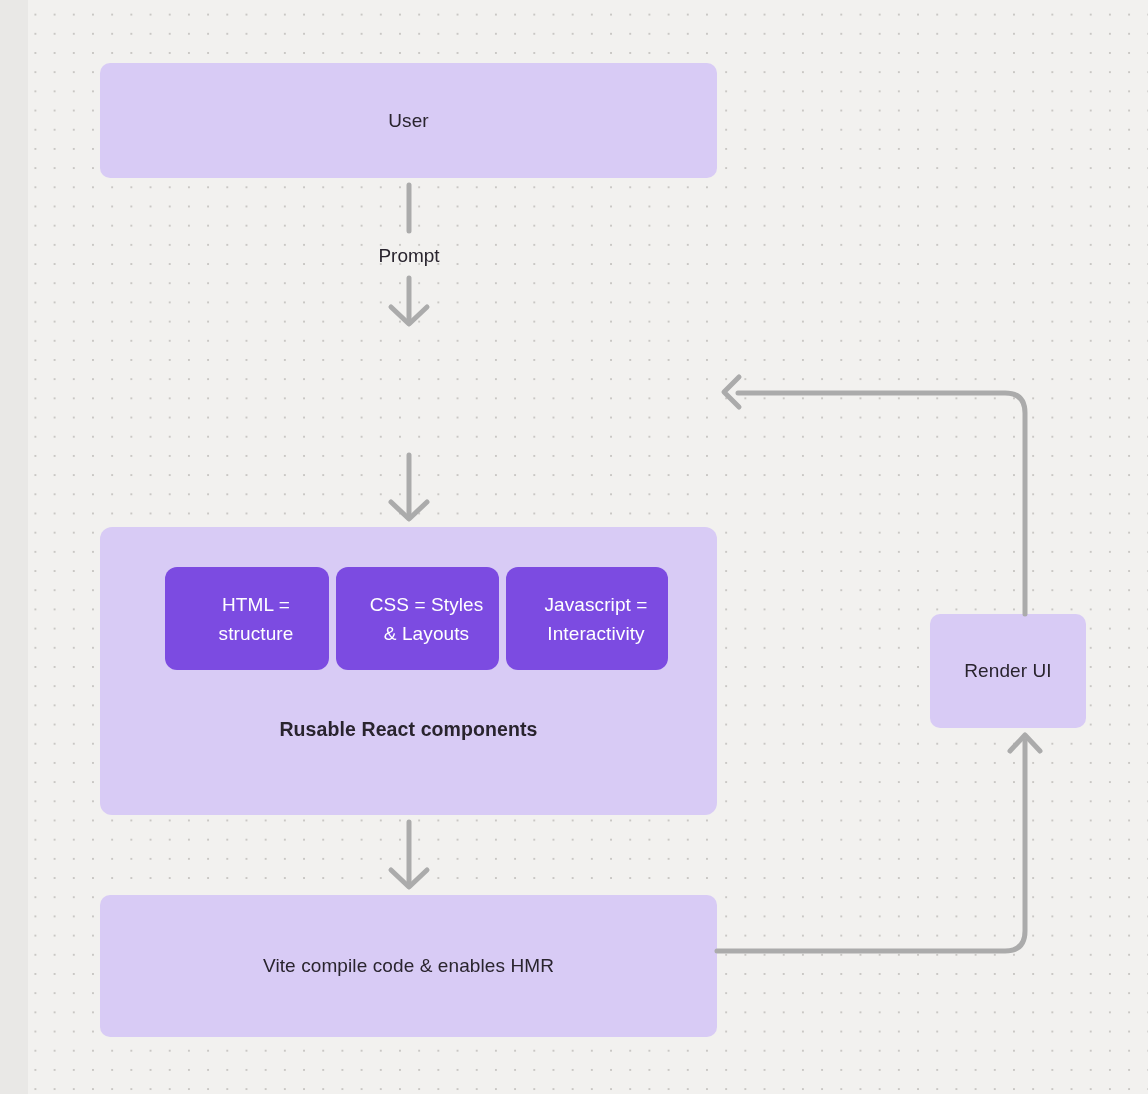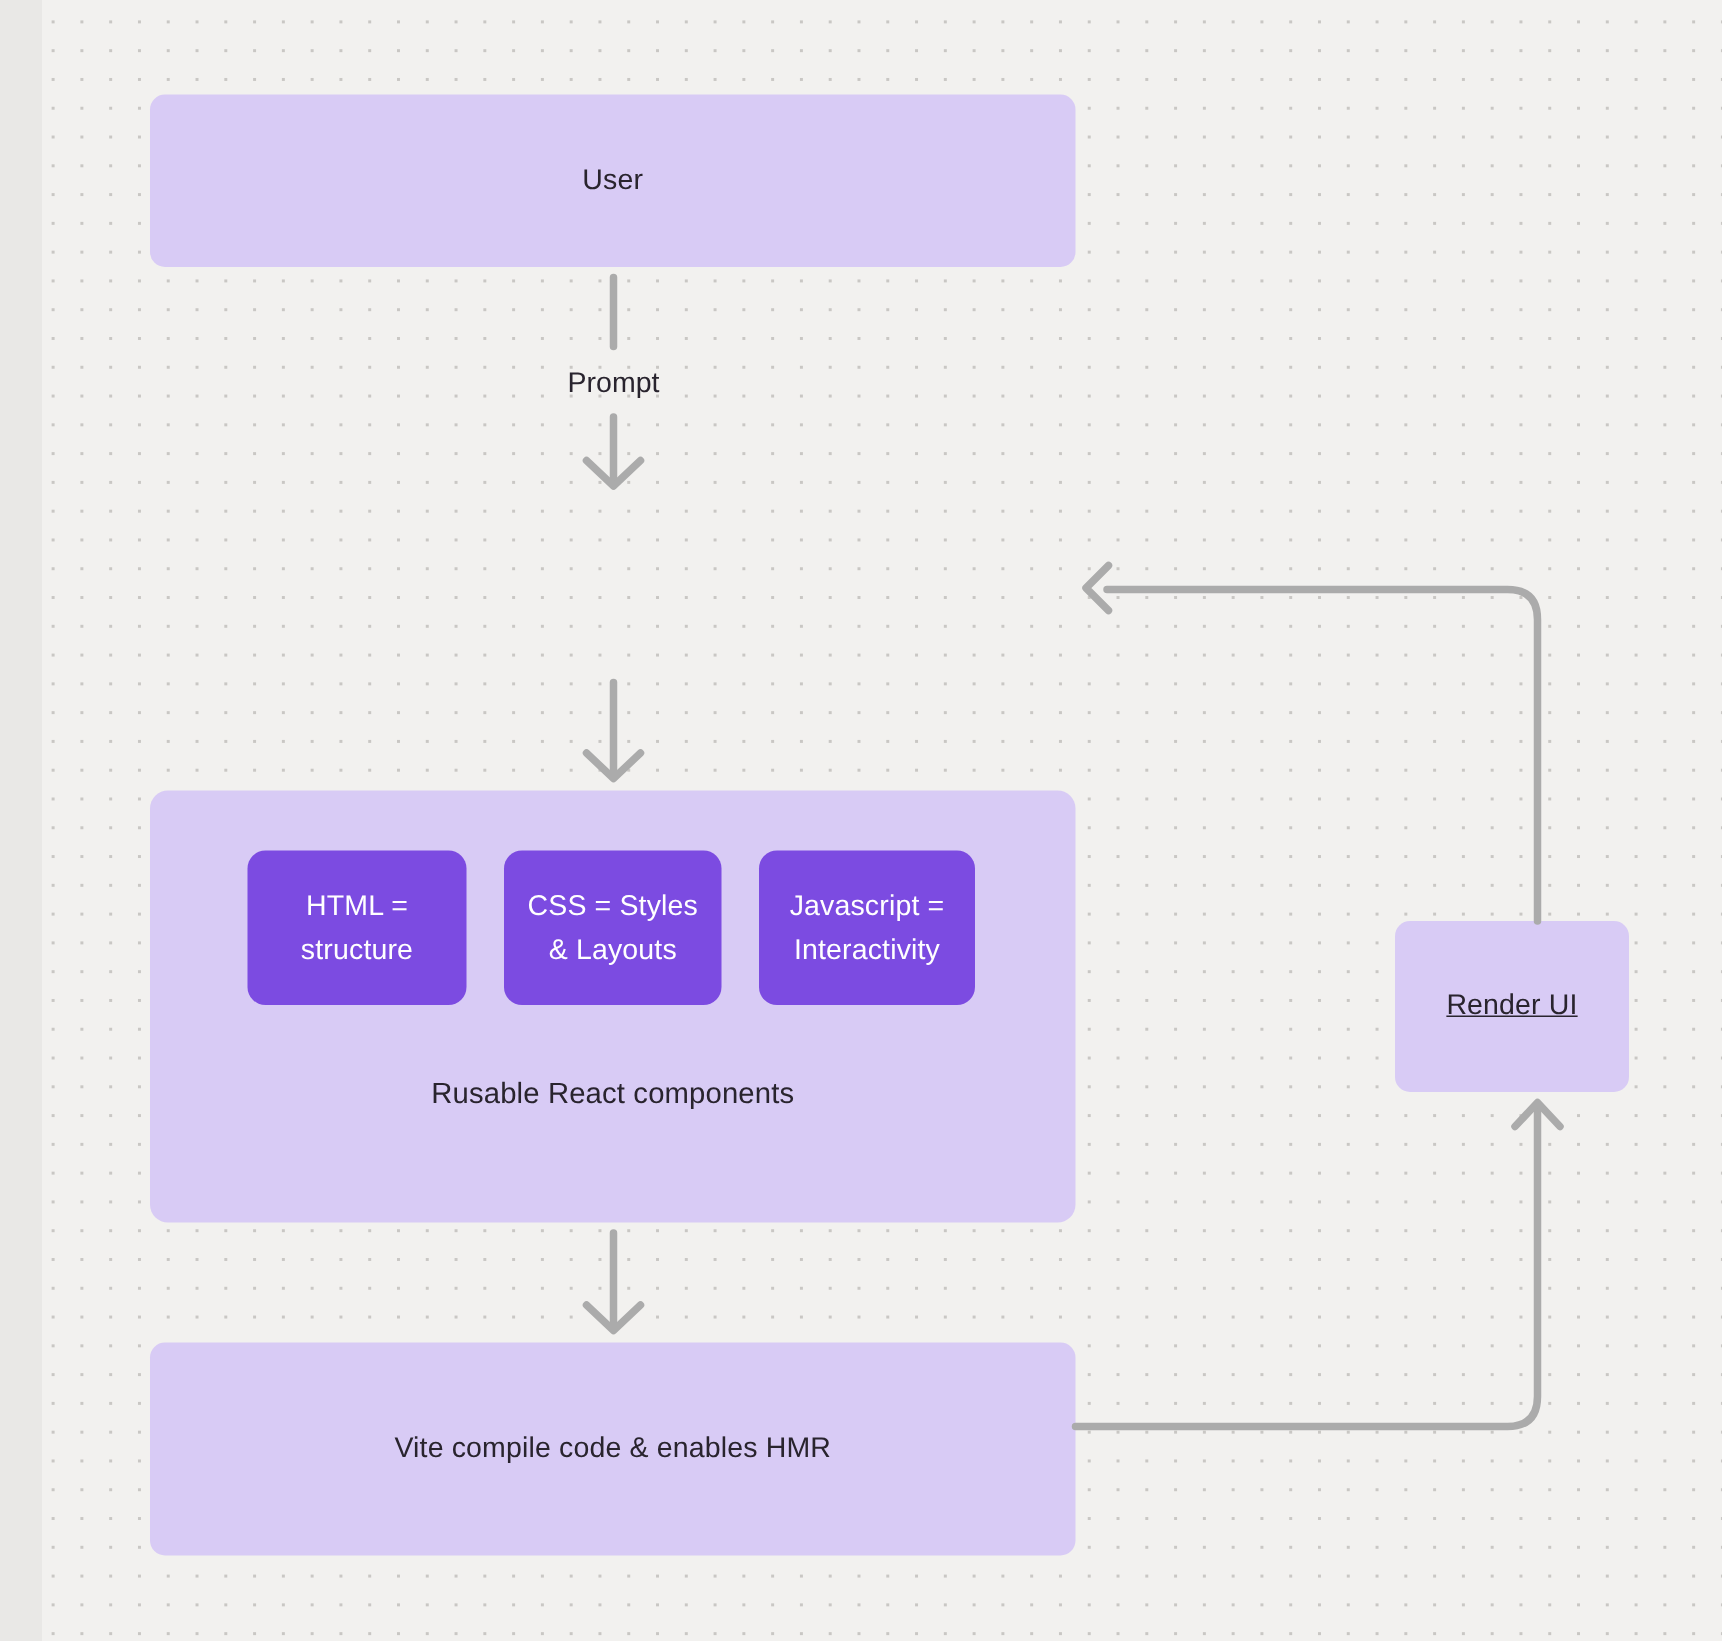--- a/index.html
+++ b/index.html
@@ -30,29 +30,31 @@
   .component{
     position:absolute;
     background:#7c4be1;
     border-radius:12px;
     display:flex;flex-direction:column;align-items:center;justify-content:center;
     color:#ffffff;
     font-size:19px;
     line-height:29px;
     text-align:center;
     letter-spacing:.1px;
+    padding-left:18px;
   }
   .group-caption{
     position:absolute;
     left:0;right:0;
     top:191px;
     text-align:center;
     color:#29242e;
     font-size:19.5px;
     letter-spacing:.1px;
+    font-weight:bold;
   }
   #edge-label-prompt{
     position:absolute;
     left:281px;top:245px;width:200px;
     text-align:center;
     color:#29242e;
     font-size:19px;
   }
   svg.overlay{position:absolute;left:0;top:0;}
   .edge{fill:none;stroke:#ababab;stroke-width:5;stroke-linecap:round;stroke-linejoin:round;}
@@ -84,21 +86,21 @@
       <span>Interactivity</span>
     </div>
 
     <div class="group-caption">Rusable React components</div>
   </div>
 
   <div class="node" style="left:72px;top:895px;width:617px;height:142px;">
     <span class="lbl">Vite compile code &amp; enables HMR</span>
   </div>
 
-  <div class="node" style="left:902px;top:614px;width:156px;height:114px;text-decoration:underline;">
+  <div class="node" style="left:902px;top:614px;width:156px;height:114px;">
     <span class="lbl">Render UI</span>
   </div>
 
   <svg class="overlay" width="1148" height="1094" viewBox="0 0 1148 1094">
 
     <g>
       <path class="edge" d="M381,185 L381,231"></path>
       <path class="edge" d="M381,278 L381,319"></path>
       <path class="edge" d="M363,307 L381,324 L399,307"></path>
     </g>

